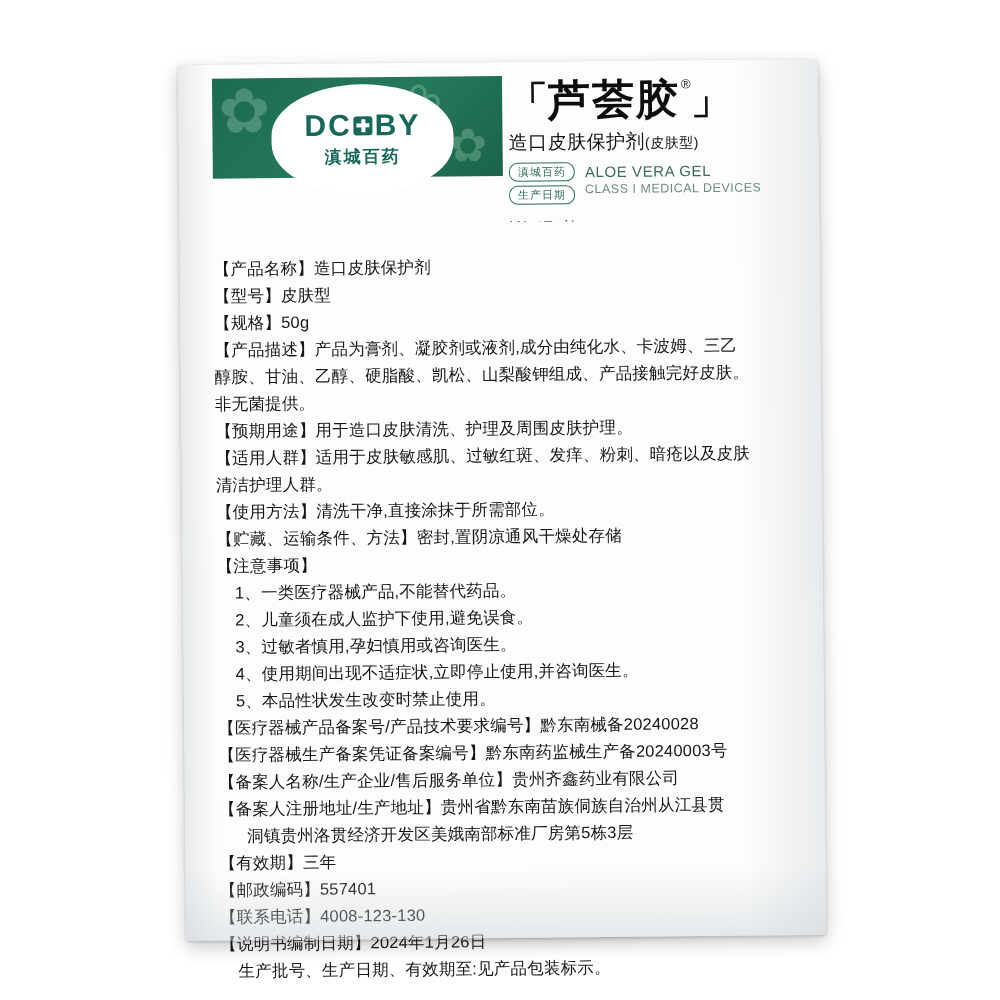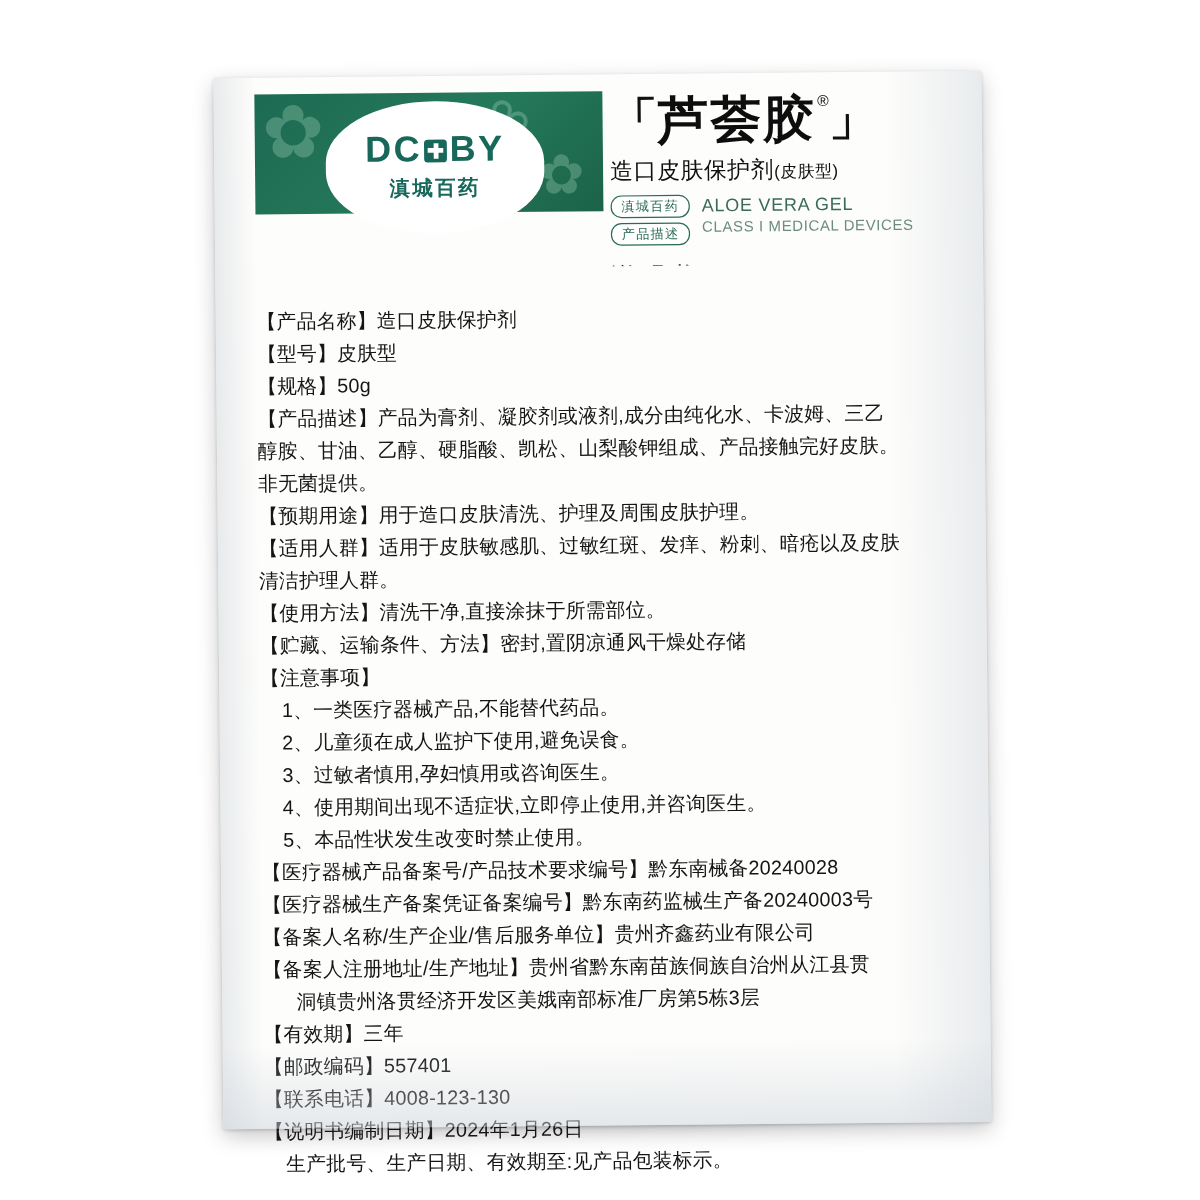--- a/index.html
+++ b/index.html
@@ -273,21 +273,21 @@
           <span class="brand-name">芦荟胶</span>
           <span class="brand-reg">®</span>
           <span class="brack">」</span>
         </div>
         <div class="subtitle">
           <span>造口皮肤保护剂</span><span class="small">(皮肤型)</span>
         </div>
         <div class="pill-row">
           <div class="pills">
             <span class="pill">滇城百药</span>
-            <span class="pill">产品描述</span>
+            <span class="pill">生产日期</span>
           </div>
           <div class="en-lines">
             <div class="en1">ALOE VERA GEL</div>
             <div class="en2">CLASS I MEDICAL DEVICES</div>
           </div>
         </div>
         <div class="doc-word">说明书</div>
       </div>
     </div>
 

